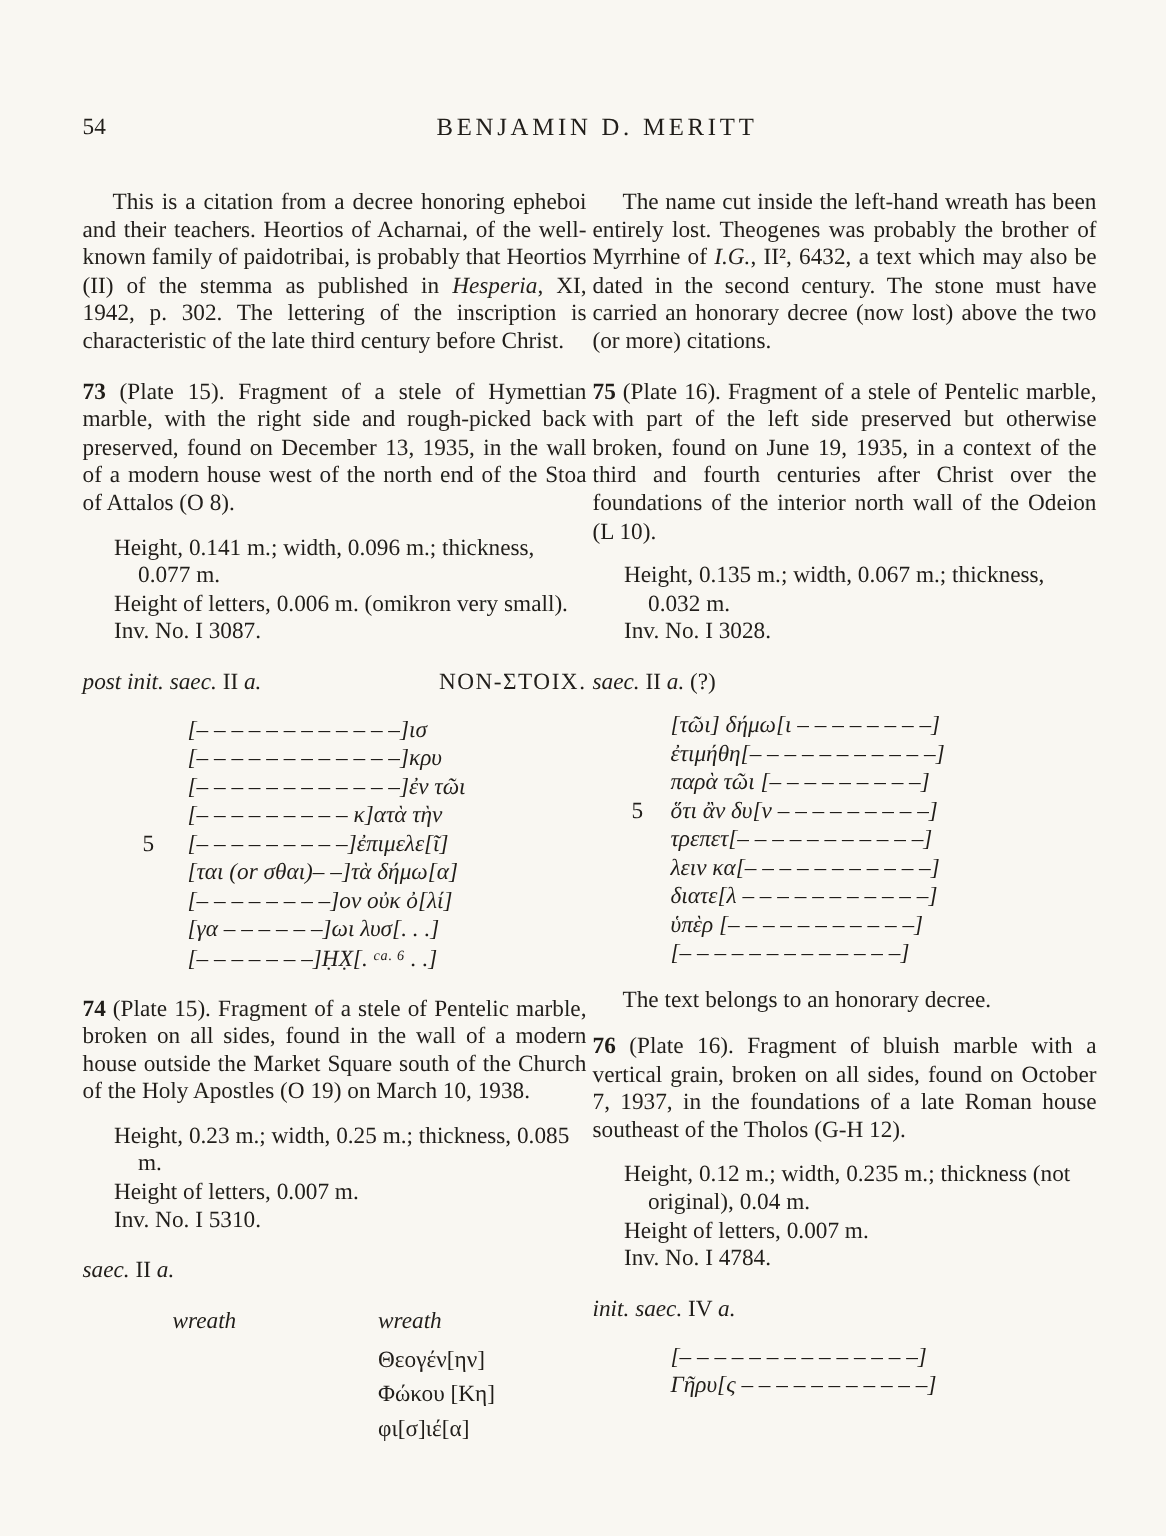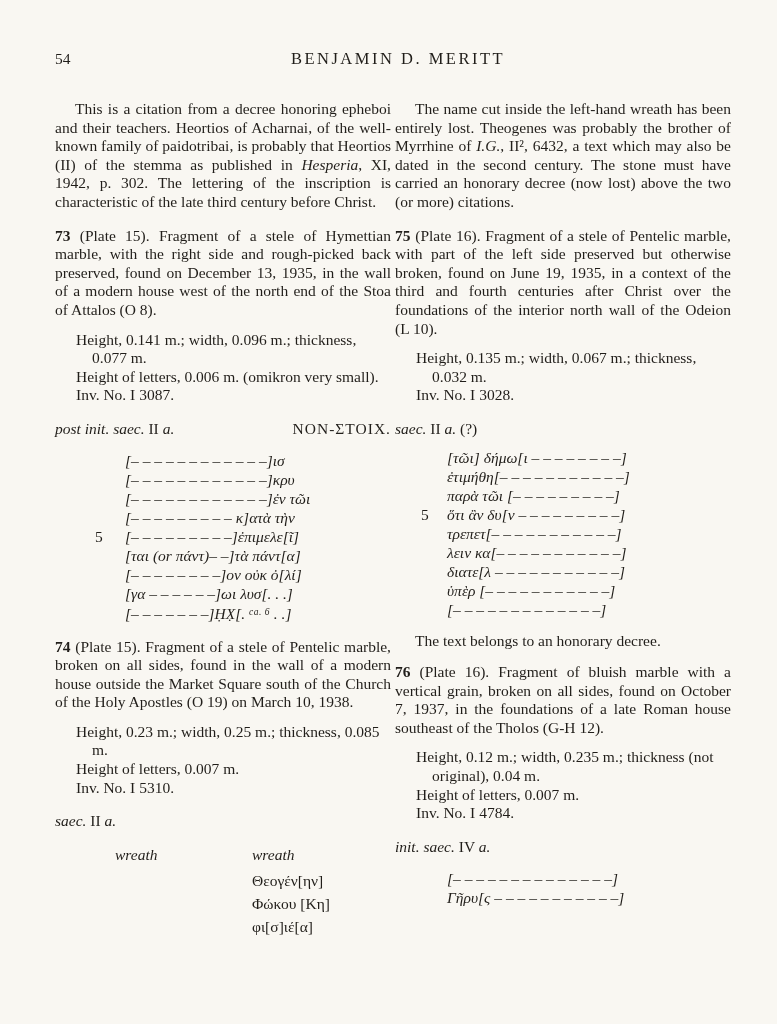--- a/index.html
+++ b/index.html
@@ -2,21 +2,21 @@
 <html><head>
 <meta charset="utf-8">
 <style>
   html,body{margin:0;padding:0;}
   body{
     width:777px;height:1024px;overflow:hidden;
     background:#f9f7f2;color:#211e1a;
     font-family:"Liberation Serif","DejaVu Serif",serif;
     font-size:15.5px;line-height:18.6px;
   }
-  .page{box-sizing:border-box;width:777px;height:1024px;padding:50px 36px 0 55px;position:relative;}
+  .page{box-sizing:border-box;width:777px;height:1024px;padding:76px 36px 0 55px;position:relative;}
   header{position:relative;height:20px;}
   .pagenum{position:absolute;left:0;top:0;font-size:15.5px;}
   .running-head{text-align:center;letter-spacing:2.5px;font-size:16.5px;}
   .columns{display:flex;gap:4px;margin-top:30px;}
   .col{width:336px;}
   p{margin:0;}
   .justify{text-align:justify;}
   .intro{text-indent:20px;}
   .entry{margin-top:15px;}
   .entry b{font-weight:bold;}
@@ -71,21 +71,21 @@
         <span><i>post init. saec. </i><span>II </span><i>a.</i></span>
         <span class="stoich">NON-ΣTOIX.</span>
       </div>
 
       <div class="insc insc73">
         <div class="iline"><span class="greek">[– – – – – – – – – – – –]ισ</span></div>
         <div class="iline"><span class="greek">[– – – – – – – – – – – –]κρυ</span></div>
         <div class="iline"><span class="greek">[– – – – – – – – – – – –]ἐν τῶι</span></div>
         <div class="iline"><span class="greek">[– – – – – – – – – κ]ατὰ τὴν</span></div>
         <div class="iline"><span class="no">5</span><span class="greek">[– – – – – – – – –]ἐπιμελε[ῖ]</span></div>
-        <div class="iline"><span class="greek">[ται (or πάντ)– –]τὰ πάντ[α]</span></div>
+        <div class="iline"><span class="greek">[ται (or σθαι)– –]τὰ δήμω[α]</span></div>
         <div class="iline"><span class="greek">[– – – – – – – –]ον οὐκ ὀ[λί]</span></div>
         <div class="iline"><span class="greek">[γα – – – – – –]ωι λυσ[. . .]</span></div>
         <div class="iline"><span class="greek"><span>[– – – – – – –]ḤX̣[. </span><span class="ca">ca. 6</span><span> . .]</span></span></div>
       </div>
 
       <p class="entry justify"><b>74</b><span> (Plate 15). Fragment of a stele of Pentelic marble, broken on all sides, found in the wall of a modern house outside the Market Square south of the Church of the Holy Apostles (O 19) on March 10, 1938.</span></p>
 
       <div class="meas">
         <div class="mline">Height, 0.23 m.; width, 0.25 m.; thickness, 0.085 m.</div>
         <div class="mline">Height of letters, 0.007 m.</div>

